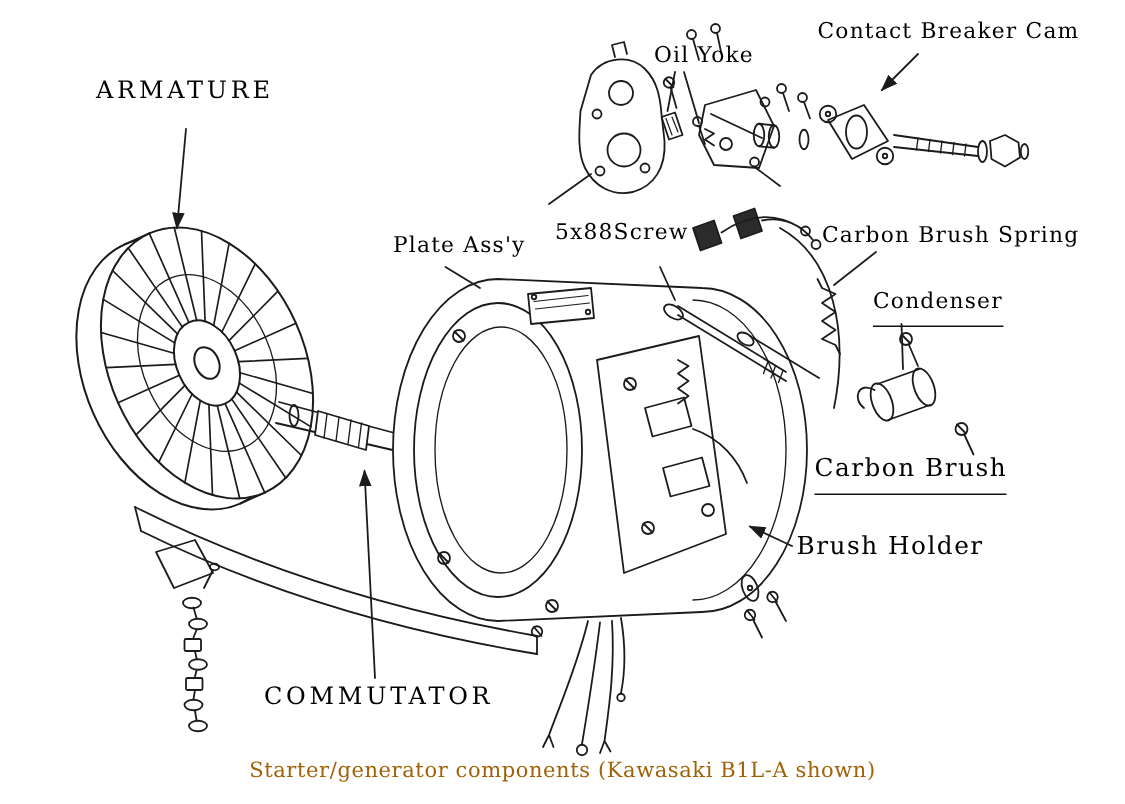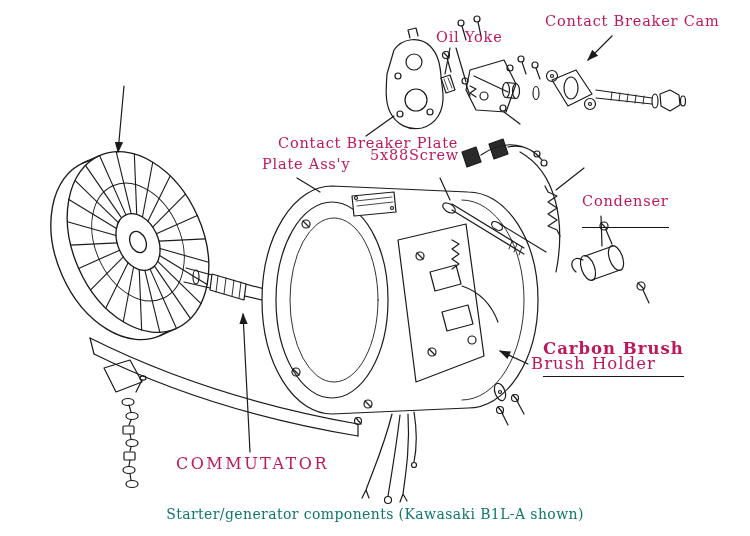--- a/index.html
+++ b/index.html
@@ -1,26 +1,26 @@
 <!DOCTYPE html>
 <html><head>
 <meta charset="utf-8">
 <style>
   html,body{margin:0;padding:0;background:#ffffff;}
   .stage{position:relative;width:750px;height:536px;background:#ffffff;overflow:hidden;
          font-family:"DejaVu Serif",serif;color:#141414;}
   .stage svg{position:absolute;left:0;top:0;}
   .lbl{position:absolute;font-family:"DejaVu Serif",serif;font-size:14.5px;
-       letter-spacing:0.8px;color:#be185d;white-space:nowrap;line-height:1;}
+       letter-spacing:0.8px;color:#000000;white-space:nowrap;line-height:1;}
   .lbl.caps{font-size:16px;letter-spacing:2.5px;}
   .lbl.big{font-size:16.5px;letter-spacing:1px;}
-  .lbl.bold{font-weight:bold;margin-top:37px;}
-  .underline{border-bottom:1.7px solid #141414;padding-bottom:18px;}
+  .lbl.bold{font-weight:normal;}
+  .underline{border-bottom:1.7px solid #141414;padding-bottom:8px;}
   .caption{position:absolute;left:0;right:0;top:506px;text-align:center;
-           font-family:"DejaVu Serif",serif;font-size:14px;letter-spacing:0.4px;color:#0f766e;}
+           font-family:"DejaVu Serif",serif;font-size:14px;letter-spacing:0.4px;color:#a16207;}
 </style>
 </head>
 <body>
 
 <div class="stage">
 
   <svg width="750" height="536" viewBox="0 0 750 536">
     <defs>
       <marker id="arr" markerWidth="11" markerHeight="9" refX="8.5" refY="3.5" orient="auto">
         <path d="M0 0 L9.5 3.5 L0 7 Z" fill="#1b1b1b"></path>
@@ -210,32 +210,33 @@
         <path d="M366 136 L394 116"></path>
         <path d="M520 124 L504 112"></path>
         <path d="M297 178 L320 192"></path>
         <path d="M440 178 L450 200"></path>
         <path d="M584 168 L556 190"></path>
         <path d="M601 216 L602 246"></path>
       </g>
     </g>
   </svg>
 
+  <div class="lbl caps" style="left:64px;top:52px">ARMATURE</div>
 
   <div class="lbl" style="left:436px;top:30px">Oil Yoke</div>
 
   <div class="lbl" style="left:545px;top:14px">Contact Breaker Cam</div>
 
-  <div class="lbl" style="left:278px;top:136px">Contact Breaker Plate</div>
 
 
   <div class="lbl" style="left:262px;top:157px">Plate Ass'y</div>
 
   <div class="lbl" style="left:370px;top:148px">5x88Screw</div>
 
+  <div class="lbl" style="left:548px;top:150px">Carbon Brush Spring</div>
 
   <div class="lbl underline" style="left:582px;top:194px">Condenser</div>
 
   <div class="lbl big bold underline" style="left:543px;top:304px">Carbon Brush</div>
 
   <div class="lbl big" style="left:531px;top:356px">Brush Holder</div>
 
   <div class="lbl caps" style="left:176px;top:456px">COMMUTATOR</div>
 
   <div class="caption">Starter/generator components (Kawasaki B1L-A shown)</div>

